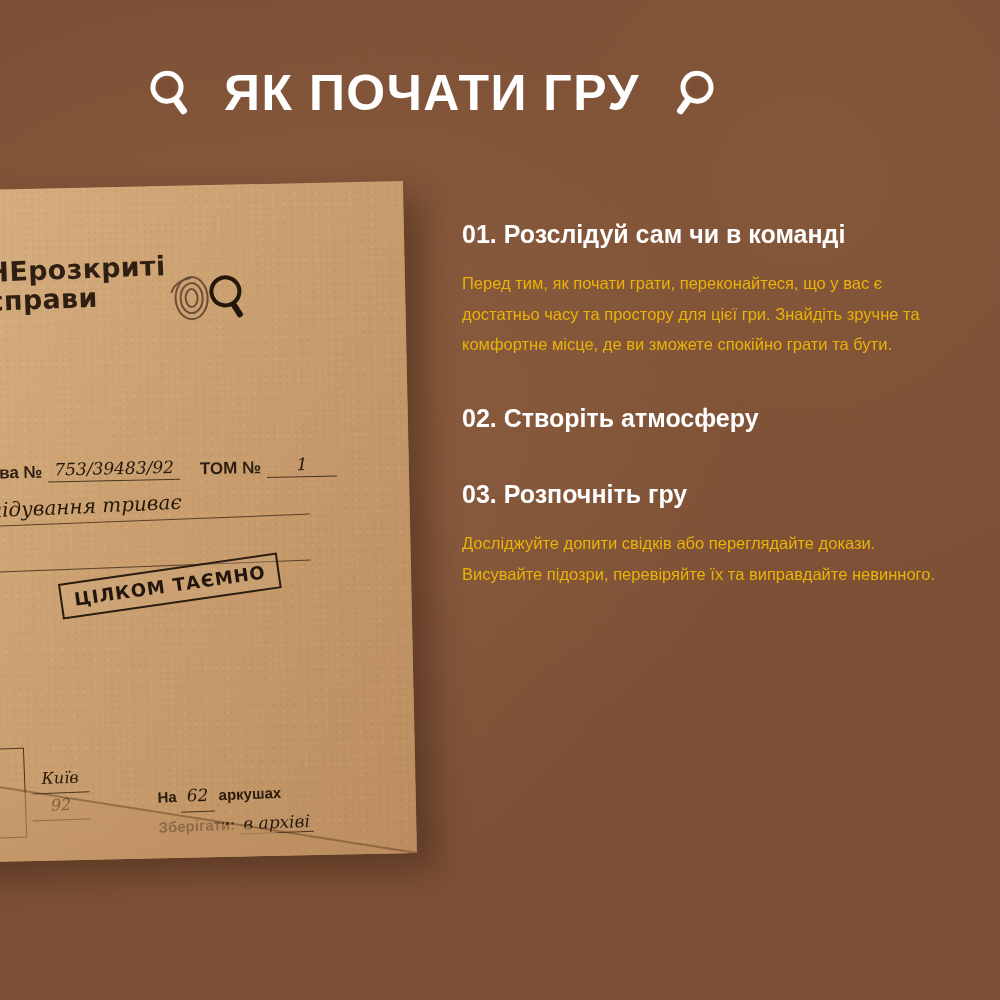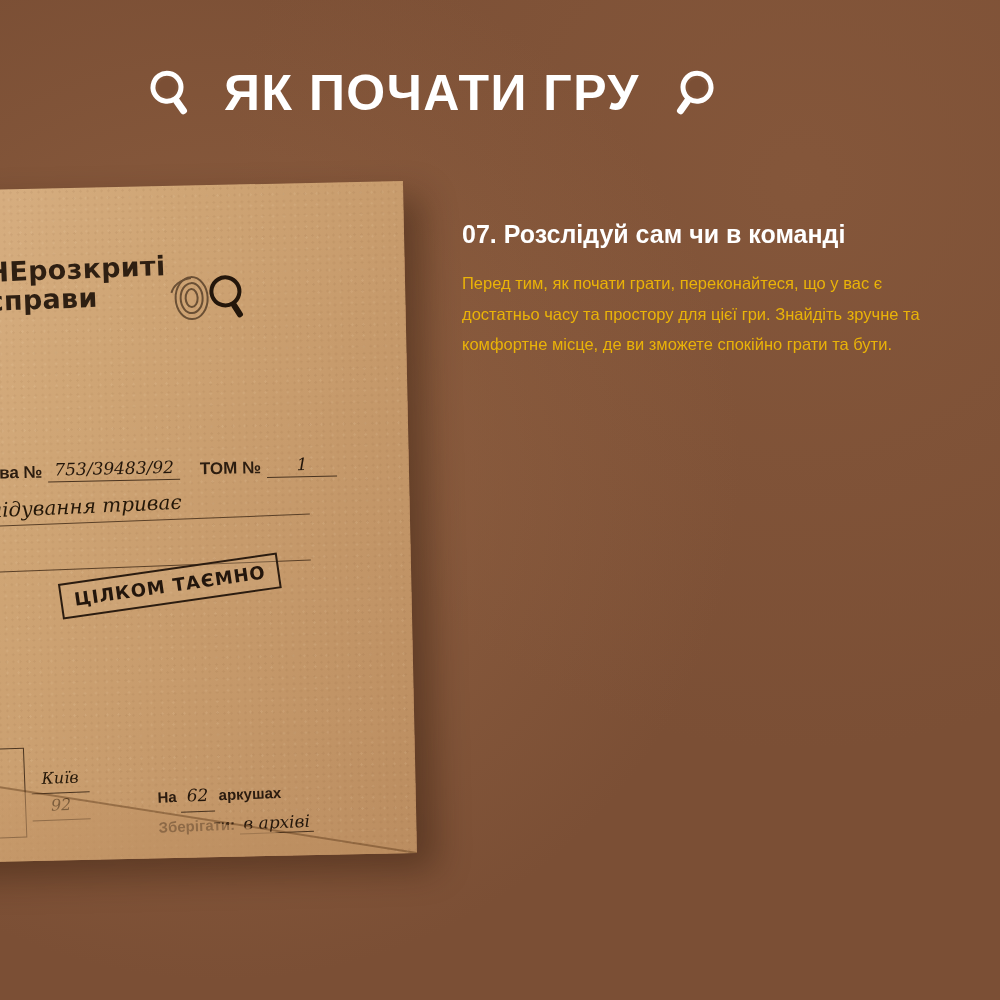--- a/index.html
+++ b/index.html
@@ -341,21 +341,26 @@
     <div class="flap"></div>
     <svg class="flap-line" viewBox="0 0 480 150">
       <line x1="0" y1="64" x2="480" y2="150" stroke="rgba(90,55,25,0.45)" stroke-width="2"></line>
     </svg>
   </div>
 </div>
 
 <div class="content">
 
   <div class="step">
-    <div class="step-title">07. Розслідуй сам чи в команді</div>
+    <div class="step-title">01. Розслідуй сам чи в команді</div>
     <div class="step-body">Перед тим, як почати грати, переконайтеся, що у вас є достатньо часу та простору для цієї гри. Знайдіть зручне та комфортне місце, де ви зможете спокійно грати та бути.</div>
   </div>
 
   <div class="step">
+    <div class="step-title">02. Створіть атмосферу</div>
   </div>
 
+  <div class="step">
+    <div class="step-title">03. Розпочніть гру</div>
+    <div class="step-body">Досліджуйте допити свідків або переглядайте докази. Висувайте підозри, перевіряйте їх та виправдайте невинного.</div>
+  </div>
 
 </div>
 
 </body></html>

